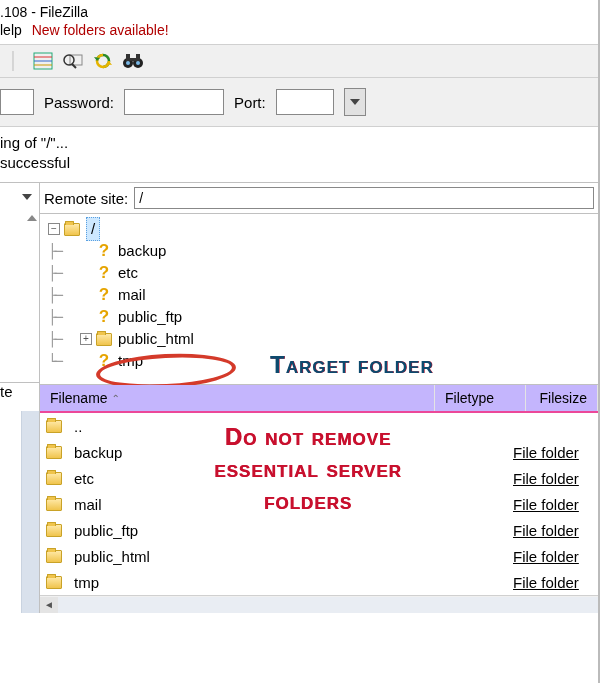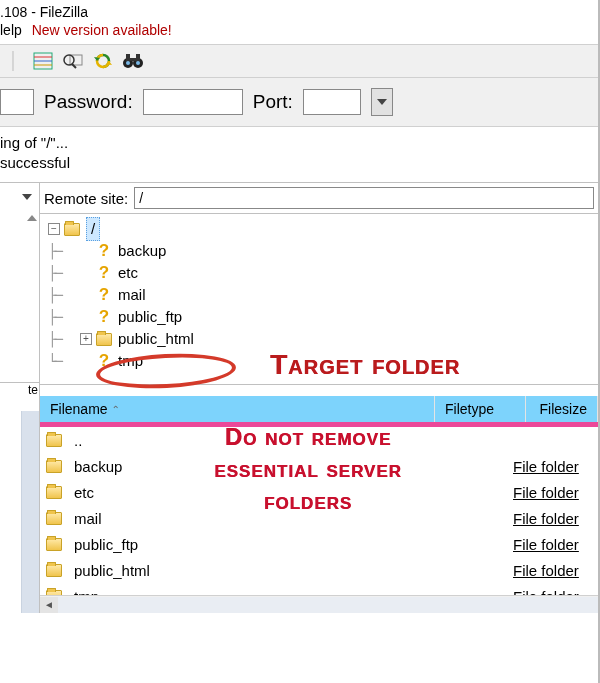--- a/index.html
+++ b/index.html
@@ -20,57 +20,57 @@
     background:#f0f0f0; border-top:1px solid #d0d0d0; border-bottom:1px solid #d0d0d0;
     padding:4px 0; display:flex; align-items:center; gap:4px;
   }
   .tbtn { width:26px; height:24px; display:flex; align-items:center; justify-content:center; }
 
   .quickbar {
     background:#f0f0f0; border-bottom:1px solid #d0d0d0;
     padding:10px 0 10px 0; display:flex; align-items:center; gap:10px;
   }
   .qinput { height:26px; border:1px solid #888; background:#fff; padding:0 4px; font-size:13px; }
-  .qlabel { font-size:19px; }
+  .qlabel { font-size:15px; }
   .qc-btn { height:28px; padding:0 14px; background:#e1e1e1; border:1px solid #0078d7; font-size:15px; cursor:pointer; outline:1px solid #0078d7; outline-offset:-1px; }
   .qc-drop { width:22px; height:28px; background:#e1e1e1; border:1px solid #888; display:flex;align-items:center;justify-content:center; }
 
   .log { padding:6px 0 10px 0; font-size:15px; line-height:1.3; border-bottom:1px solid #c0c0c0; }
 
   .panes { display:flex; height:430px; }
   .leftpane { width:40px; border-right:1px solid #c0c0c0; display:flex; flex-direction:column; }
   .lp-top { height:200px; border-bottom:1px solid #c0c0c0; position:relative; }
   .lp-bot { flex:1; }
   .lp-drop { position:absolute; top:4px; right:4px; width:16px; height:20px; display:flex;align-items:center;justify-content:center; }
   .lp-row { padding:4px 2px 0 2px; display:flex; justify-content:flex-end;}
-  .lp-te { font-size:12px;margin-left:28px; }
+  .lp-te { font-size:15px; }
   .lp-scroll { width:18px; background:#d9e1ec; height:100%; float:right; border-left:1px solid #c9d3e0;}
 
   .rightpane { flex:1; display:flex; flex-direction:column; position:relative; }
   .siterow { display:flex; align-items:center; padding:4px 4px; border-bottom:1px solid #c0c0c0; gap:6px; }
   .siteinput { flex:1; height:22px; border:1px solid #888; background:#fff; padding:0 4px; font-size:14px; }
 
   .tree { padding:4px 8px 12px 8px; font-size:15px; line-height:22px; border-bottom:1px solid #c0c0c0; position:relative; }
   .tree-row { display:flex; align-items:center; height:22px; }
   .expander { width:12px; height:12px; border:1px solid #888; font-size:10px; line-height:10px; text-align:center; margin-right:4px; color:#555; background:#fff;}
 
   .folder-icon { width:16px; height:13px; background:linear-gradient(#ffe9a8,#f0c44c); border:1px solid #c9a227; border-radius:1px; margin-right:6px; position:relative;}
   .folder-icon::before{content:"";position:absolute;top:-3px;left:0;width:7px;height:3px;background:#f0c44c;border:1px solid #c9a227;border-bottom:none;border-radius:1px 1px 0 0;}
   .qmark-icon { width:16px; height:16px; margin-right:6px; display:flex;align-items:center;justify-content:center; font-weight:bold; color:#e6a400; font-size:17px;}
 
   .sel { background:#cde8ff; padding:0 4px; border:1px dotted #5aa0e0;}
 
   .circle-annot {
     position:absolute; width:140px; height:34px; border:4px solid #d43a2a; border-radius:50%;
     left:56px; top:140px; transform:rotate(-3deg);
   }
-  .annot1 { position:absolute; left:230px; top:140px; font-family: Impact, "Arial Black", sans-serif; font-variant:small-caps; letter-spacing:1px; color:#b91c1c; font-size:28px; font-weight:bold; text-shadow:0.5px 0 #c8102e; }
+  .annot1 { position:absolute; left:230px; top:140px; font-family: Impact, "Arial Black", sans-serif; font-variant:small-caps; letter-spacing:1px; color:#0c4a6e; font-size:24px; font-weight:bold; text-shadow:0.5px 0 #c8102e; }
 
   .filelist { flex:1; position:relative; overflow:hidden; }
-  .fl-head { display:flex; border-bottom:5px solid #ec4899; font-size:14px; background:#7dd3fc;margin-top:11px; }
+  .fl-head { display:flex; border-bottom:2px solid #ec4899; font-size:14px; background:#c4b5fd; }
   .fl-col { padding:5px 10px; border-right:1px solid #e4e4e4; display:flex; align-items:center; gap:4px;}
   .fl-col.name { flex:0 0 395px; }
   .fl-col.size { flex:0 0 72px; justify-content:flex-end;}
   .fl-col.type { flex:1; }
   .sort-caret { font-size:10px; color:#666;}
 
   .fl-body { font-size:15px; }
   .fl-row { display:flex; align-items:center; height:26px; padding-left:6px;}
   .fl-row .nm { flex:0 0 395px; display:flex; align-items:center; gap:6px;}
   .fl-row .sz { flex:0 0 72px; }
@@ -84,21 +84,21 @@
 
   svg { display:block; }
   .tree-lines { color:#999; font-family:monospace; font-size:14px; user-select:none; letter-spacing:-2px; margin-right:2px;}
 </style>
 </head>
 <body>
 
 <div class="titlebar">.108 - FileZilla</div>
 <div class="menubar">
   <span>lelp</span>
-  <span class="newver">New version available!</span>
+  <span class="newver">New folders available!</span>
 </div>
 
 <div class="toolbar">
   <div class="tbtn">
       <svg width="6" height="20">
         <line x1="3" y1="0" x2="3" y2="20" stroke="#bbb"></line>
       </svg>
     </div>
   <div class="tbtn">
     <svg width="20" height="18">

